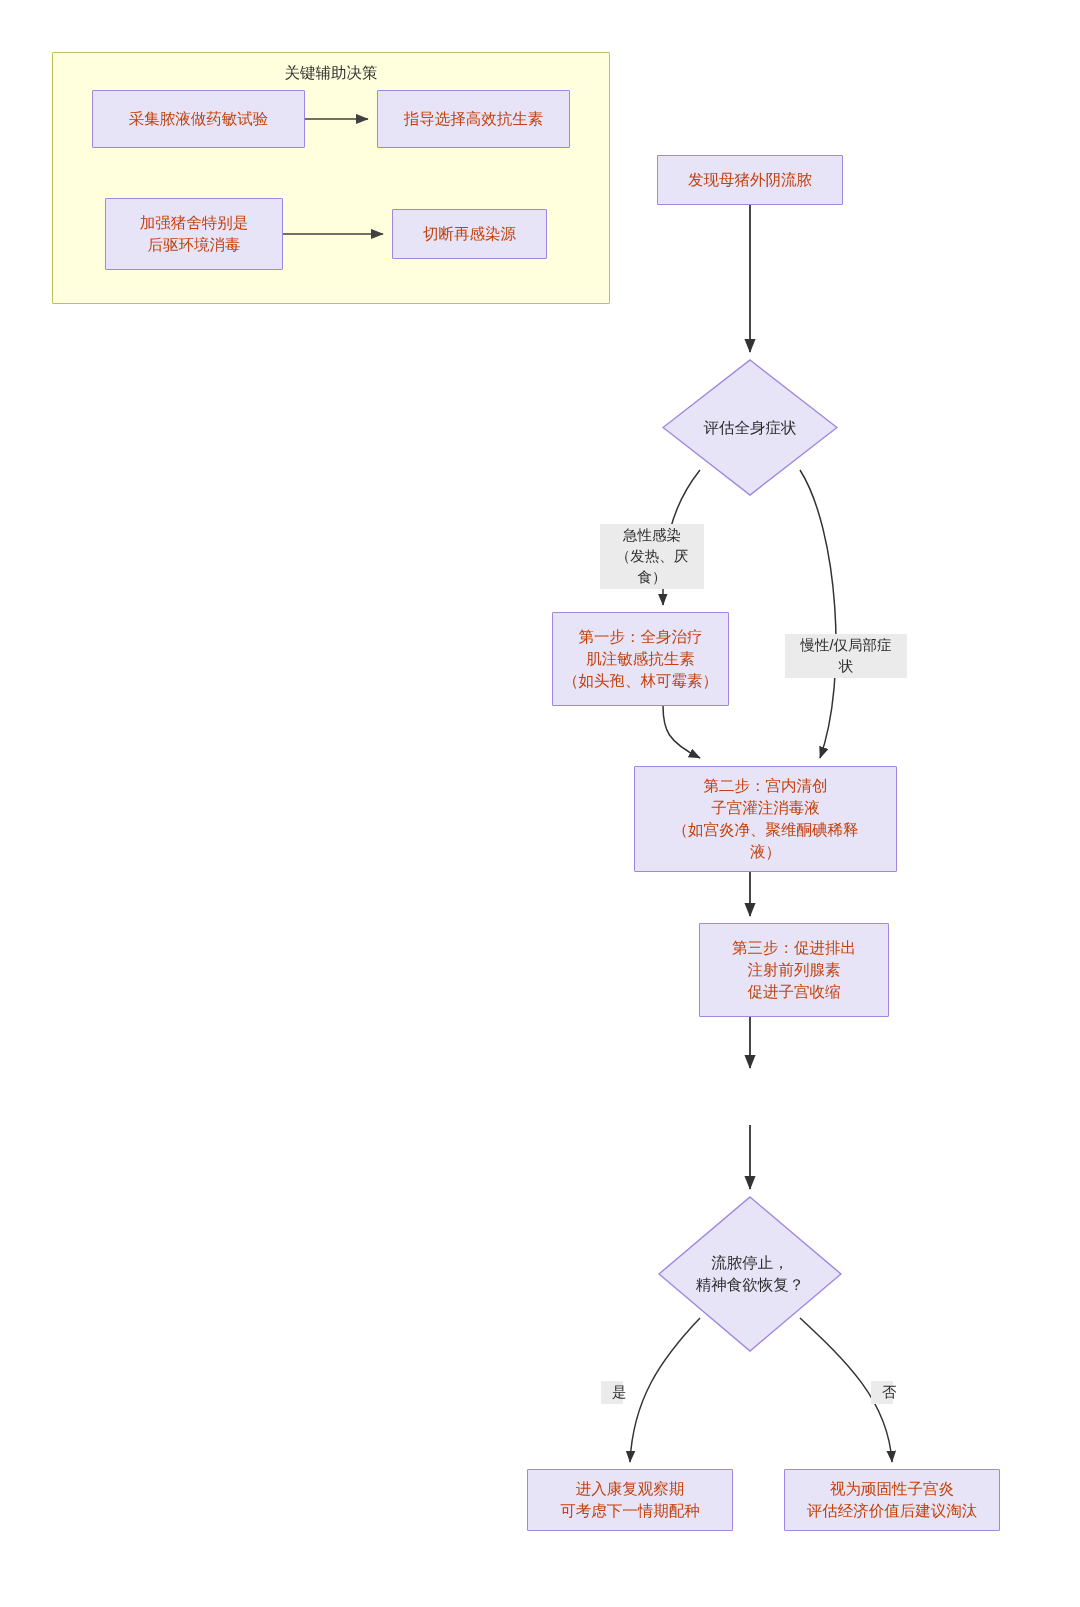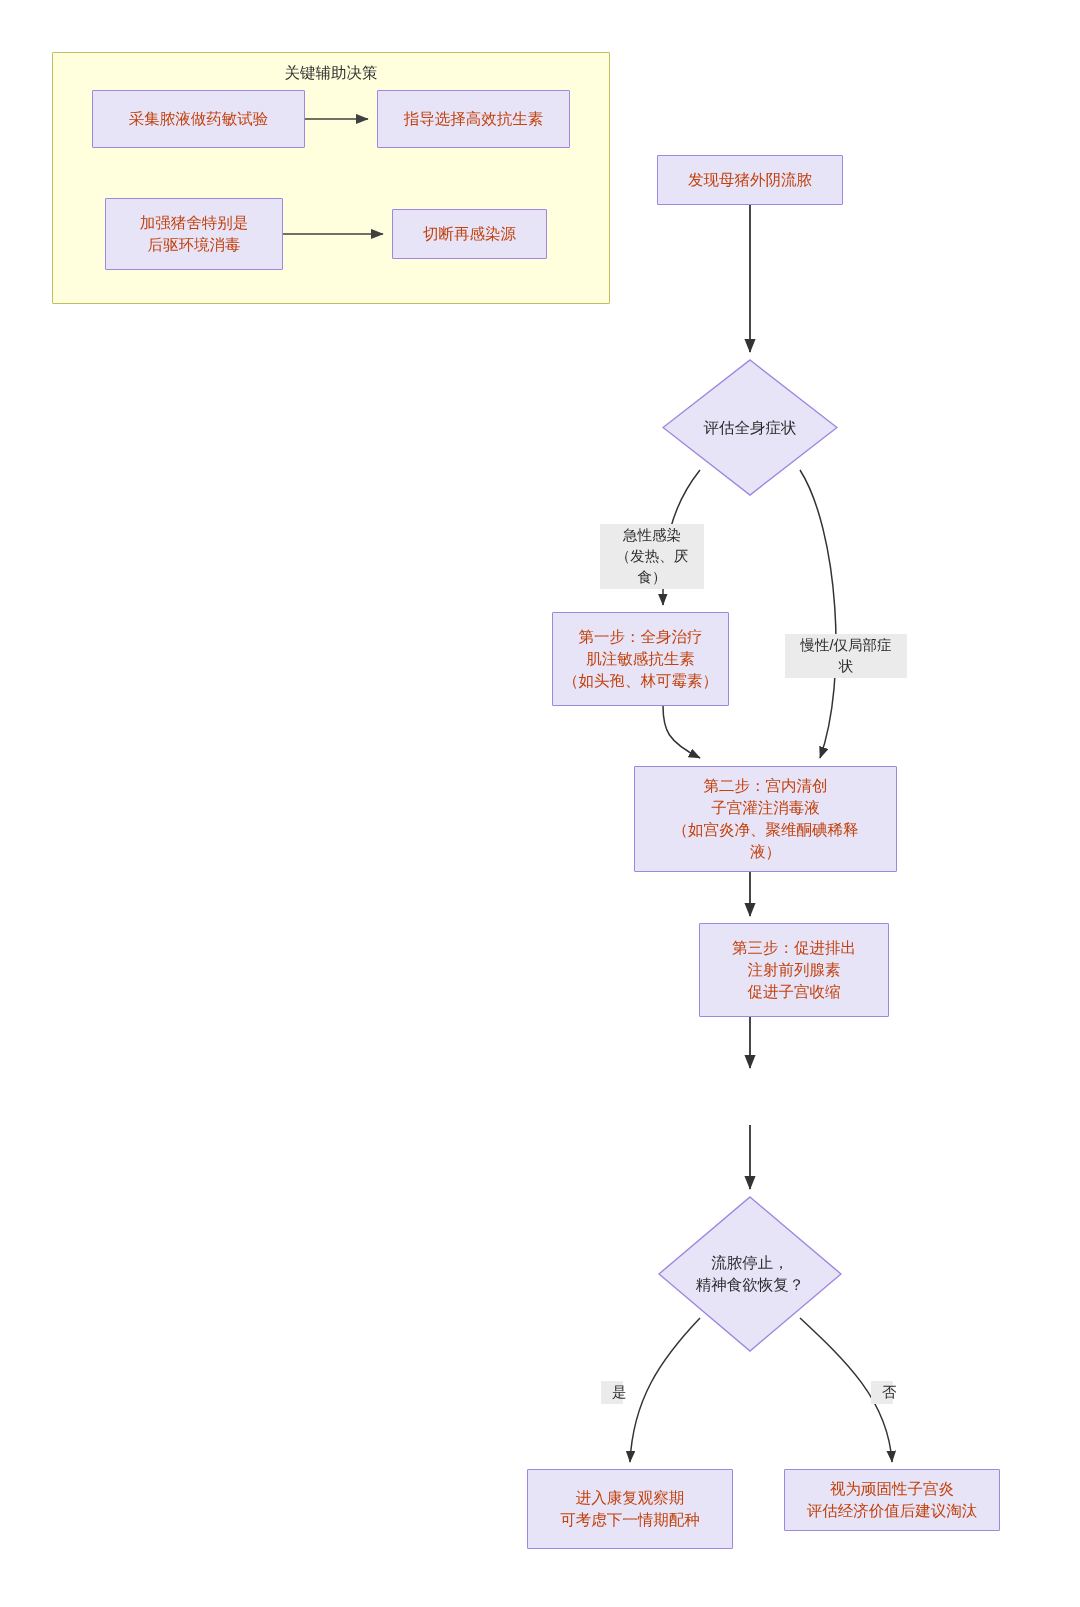--- a/index.html
+++ b/index.html
@@ -113,21 +113,21 @@
   <div class="node" style="left:634px; top:766px; width:263px; height:106px;">第二步：宫内清创
 子宫灌注消毒液
 （如宫炎净、聚维酮碘稀释
 液）</div>
 
   <div class="node" style="left:655px; top:923px; width:190px; height:94px;margin-left:44px;">第三步：促进排出
 注射前列腺素
 促进子宫收缩</div>
 
 
-  <div class="node" style="left:527px; top:1469px; width:206px; height:80px;">进入康复观察期
+  <div class="node" style="left:527px; top:1469px; width:206px; height:62px;">进入康复观察期
 可考虑下一情期配种</div>
 
   <div class="node" style="left:784px; top:1469px; width:216px; height:62px;padding-left:8px;">视为顽固性子宫炎
 评估经济价值后建议淘汰</div>
 
   <div class="diamond-wrap" style="left:662px; top:359px; width:176px; height:137px;">
     <svg class="diamond-shape" viewBox="0 0 176 137" preserveAspectRatio="none">
       <polygon points="88,1 175,68.5 88,136 1,68.5" fill="#e8e4f8" stroke="#9f86e0" stroke-width="1.4"></polygon>
     </svg>
     <div class="diamond-label">评估全身症状</div>

